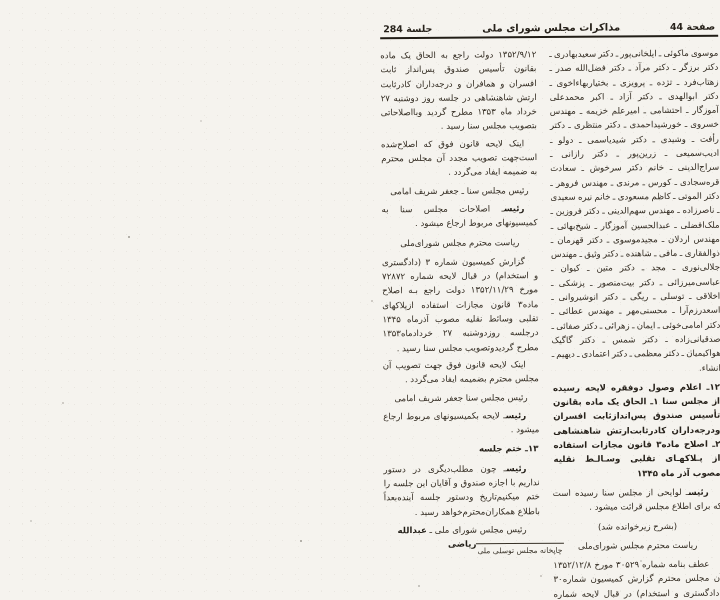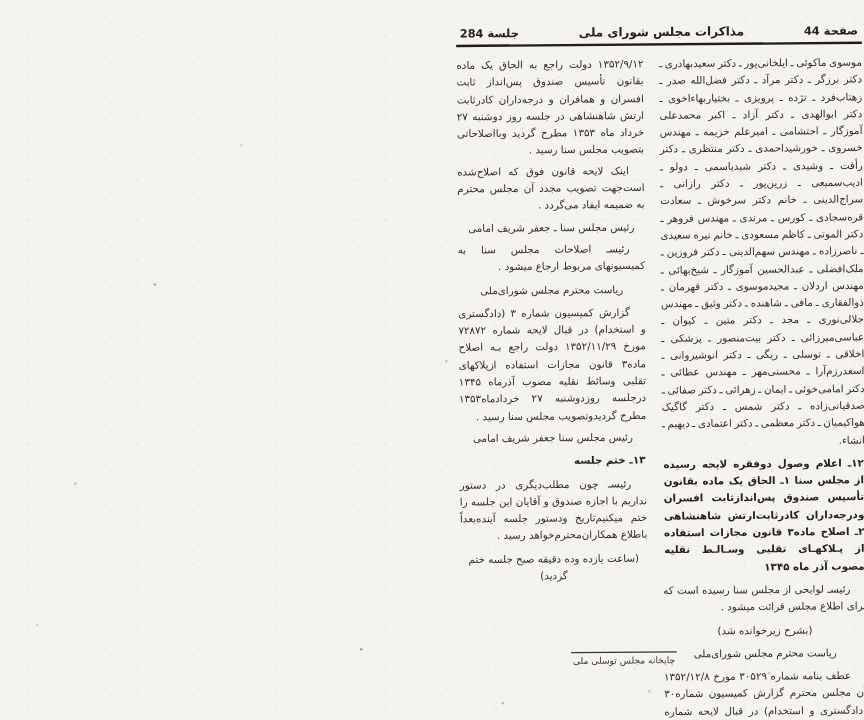--- a/index.html
+++ b/index.html
@@ -63,21 +63,21 @@
   .col-left  { width:156px; }
   .col p { margin:0 0 3px 0; }
   .indent { text-indent:13px; }
   .center { text-align:center; text-indent:0; }
   .heading {
     font-weight:bold; color:#26211a;
     margin:5px 1px 5px 1px !important;
     text-align:justify;
   }
   .names { word-spacing:-0.6px; letter-spacing:-0.15px; }
-  .lead { font-weight:normal; color:#26211a; }
+  .lead { font-weight:bold; color:#26211a; }
   .sig { margin-top:4px !important; margin-bottom:4px !important; }
   .sig-name { font-weight:bold; color:#211d16; }
   .gap-top { margin-top:5px !important; }
 
   .page-footer {
     position:absolute; left:452px; top:543px; width:136px;
     text-align:center; font-size:7.6px; color:#3a342a;
     transform:rotate(-0.45deg); direction:rtl;
   }
   .page-footer .imprint-rule {
@@ -110,24 +110,26 @@
         <p class="indent gap-top">عطف بنامه شماره ۳۰۵۲۹ مورخ ۱۳۵۲/۱۲/۸ آن مجلس محترم گزارش کمیسیون شماره۳۰ (دادگستری و استخدام) در قبال لایحه شماره ۶۷۲۳۲ مورخ</p>
       </div>
 
       <div class="col col-left">
         <p>۱۳۵۲/۹/۱۲ دولت راجع به الحاق یک ماده بقانون تأسیس صندوق پس‌انداز ثابت افسران و همافران و درجه‌داران کادرثابت ارتش شاهنشاهی در جلسه روز دوشنبه ۲۷ خرداد ماه ۱۳۵۳ مطرح گردید وبااصلاحاتی بتصویب مجلس سنا رسید .</p>
         <p class="indent">اینک لایحه قانون فوق که اصلاح‌شده است‌جهت تصویب مجدد آن مجلس محترم به ضمیمه ایفاد می‌گردد .</p>
         <p class="center sig">رئیس مجلس سنا ـ جعفر شریف امامی</p>
         <p class="indent"><span class="lead">رئیس</span><span>ـ اصلاحات مجلس سنا به کمیسیونهای مربوط ارجاع میشود .</span></p>
         <p class="center gap-top">ریاست محترم مجلس شورای‌ملی</p>
         <p class="indent gap-top">گزارش کمیسیون شماره ۳ (دادگستری و استخدام) در قبال لایحه شماره ۷۲۸۷۲ مورخ ۱۳۵۲/۱۱/۲۹ دولت راجع بـه اصلاح ماده۳ قانون مجازات استفاده ازپلاکهای تقلبی وسائط نقلیه مصوب آذرماه ۱۳۴۵ درجلسه روزدوشنبه ۲۷ خردادماه۱۳۵۳ مطرح گردیدوتصویب مجلس سنا رسید .</p>
+        <p class="indent">اینک لایحه قانون فوق جهت تصویب آن مجلس محترم بضمیمه ایفاد می‌گردد .</p>
         <p class="center sig">رئیس مجلس سنا جعفر شریف امامی</p>
+        <p class="indent"><span class="lead">رئیس</span><span>ـ لایحه بکمیسیونهای مربوط ارجاع میشود .</span></p>
         <p class="center heading">۱۳ـ ختم جلسه</p>
         <p class="indent"><span class="lead">رئیس</span><span>ـ چون مطلب‌دیگری در دستور نداریم با اجازه صندوق و آقایان این جلسه را ختم میکنیم‌تاریخ ودستور جلسه آینده‌بعداً باطلاع همکاران‌محترم‌خواهد رسید .</span></p>
-        <p class="center gap-top">(ساعت یازده وده دقیقه صبح جلسه ختم گردید)</p>
+        <p class="center sig"><span>رئیس مجلس شورای ملی ـ </span><span class="sig-name">عبدالله ریاضی</span></p>
       </div>
 
     </div>
   </div>
 
   <div class="page-footer">
     <span class="imprint-rule"></span>
     <span>چاپخانه مجلس توسلی ملی</span>
   </div>
 

